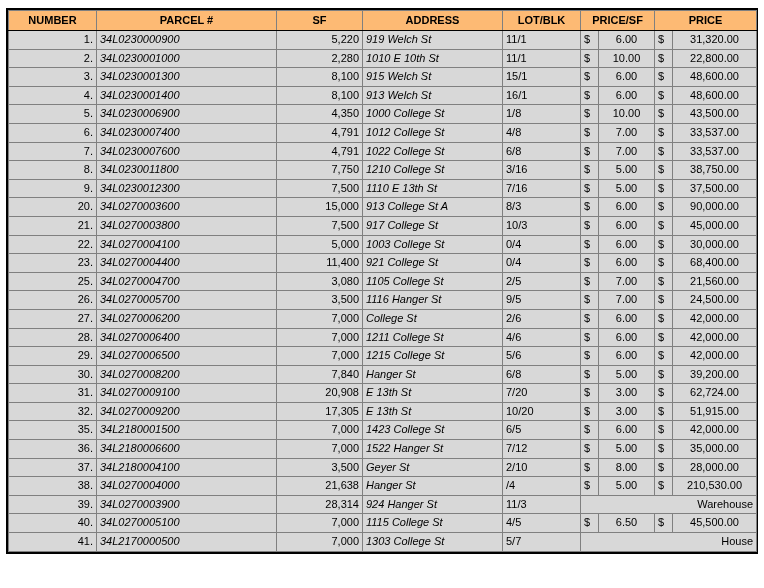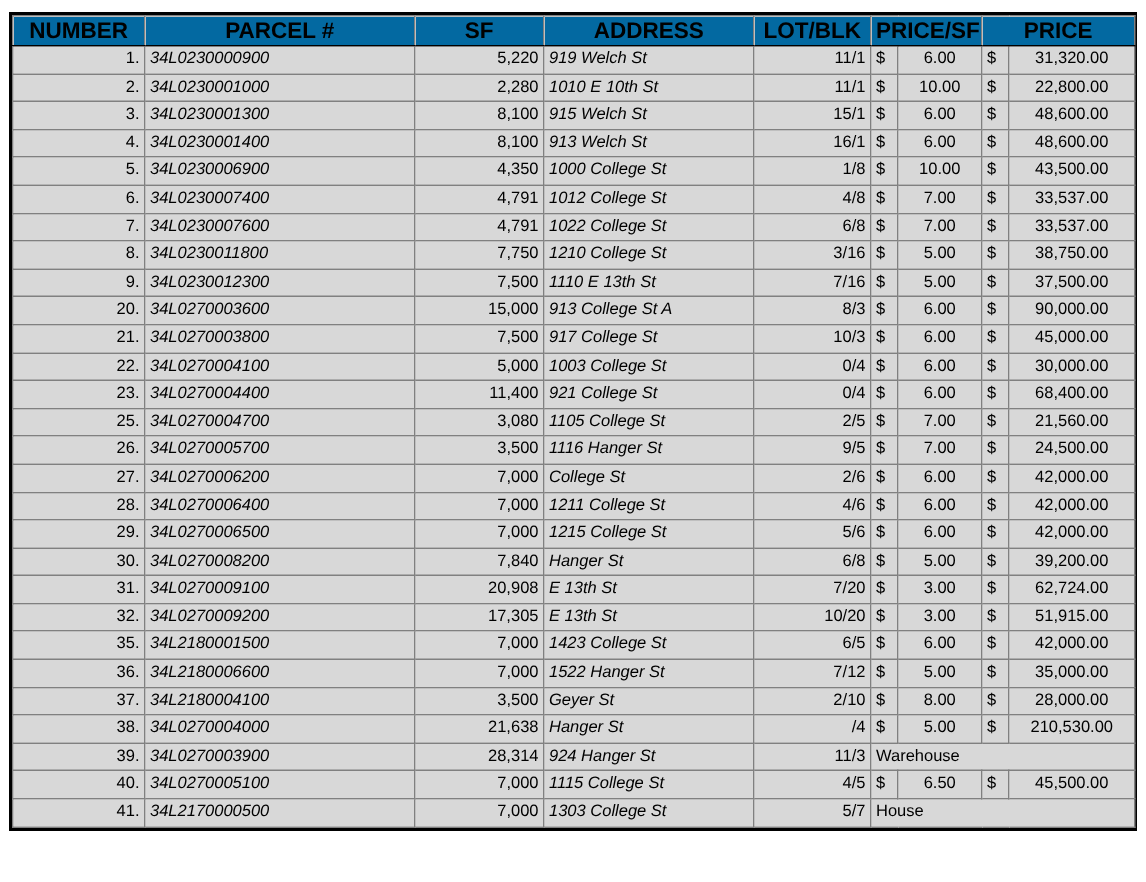--- a/index.html
+++ b/index.html
@@ -29,45 +29,45 @@
   table.grid th, table.grid td {
     border: 1px solid #808080;
     padding: 0 3px;
     height: 17.6px;
     line-height: 17.6px;
     overflow: hidden;
     white-space: nowrap;
     background: #d8d8d8;
   }
   table.grid thead th {
-    background: #0369a1;
+    background: #fdba74;
     font-weight: bold;
     text-align: center;
-    font-size: 15px;
+    font-size: 11px;
     height: 19px;
     line-height: 19px;
     border-bottom: 1px solid #000000;
   }
   
   col.c-number   { width: 88px; }
   col.c-parcel   { width: 180px; }
   col.c-sf       { width: 86px; }
   col.c-address  { width: 140px; }
   col.c-lot      { width: 78px; }
   col.c-ps-sym   { width: 18px; }
   col.c-ps-val   { width: 56px; }
   col.c-pr-sym   { width: 18px; }
   col.c-pr-val   { width: 84px; }
 
   .num    { text-align: right; padding-right: 5px; }
-  .cen    { text-align: right; }
+  .cen    { text-align: left; }
   .lft    { text-align: left; padding-left: 4px; font-style: italic; }
   .sym    { text-align: left; padding-left: 4px; }
   .money  { text-align: center; padding-right: 6px; }
-  .span-note { text-align: left; }
+  .span-note { text-align: right; }
   .hdr-price-sf { }
 </style>
 </head>
 <body>
 
 <div class="sheet">
   <table class="grid">
     <colgroup>
       <col class="c-number">
         <col class="c-parcel">

